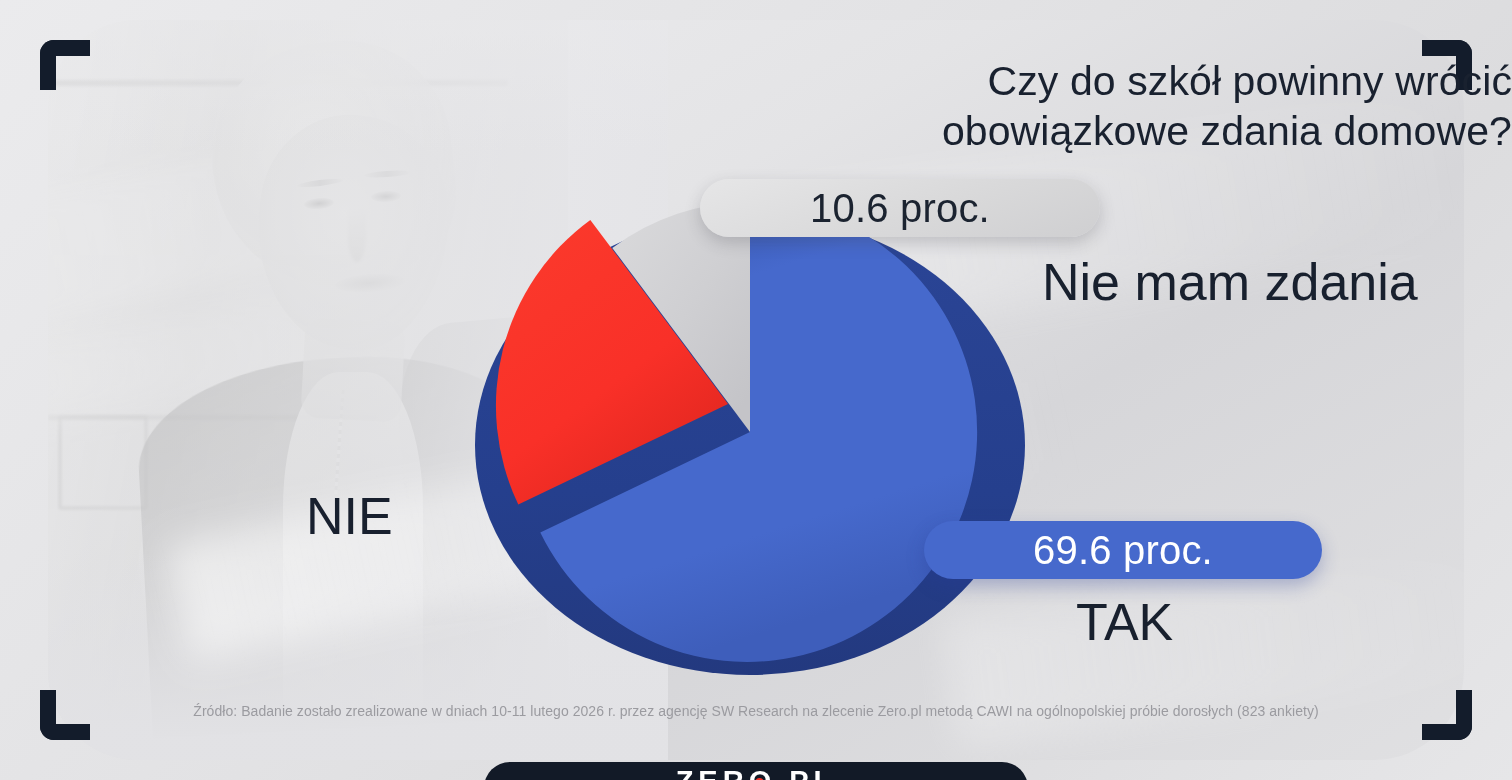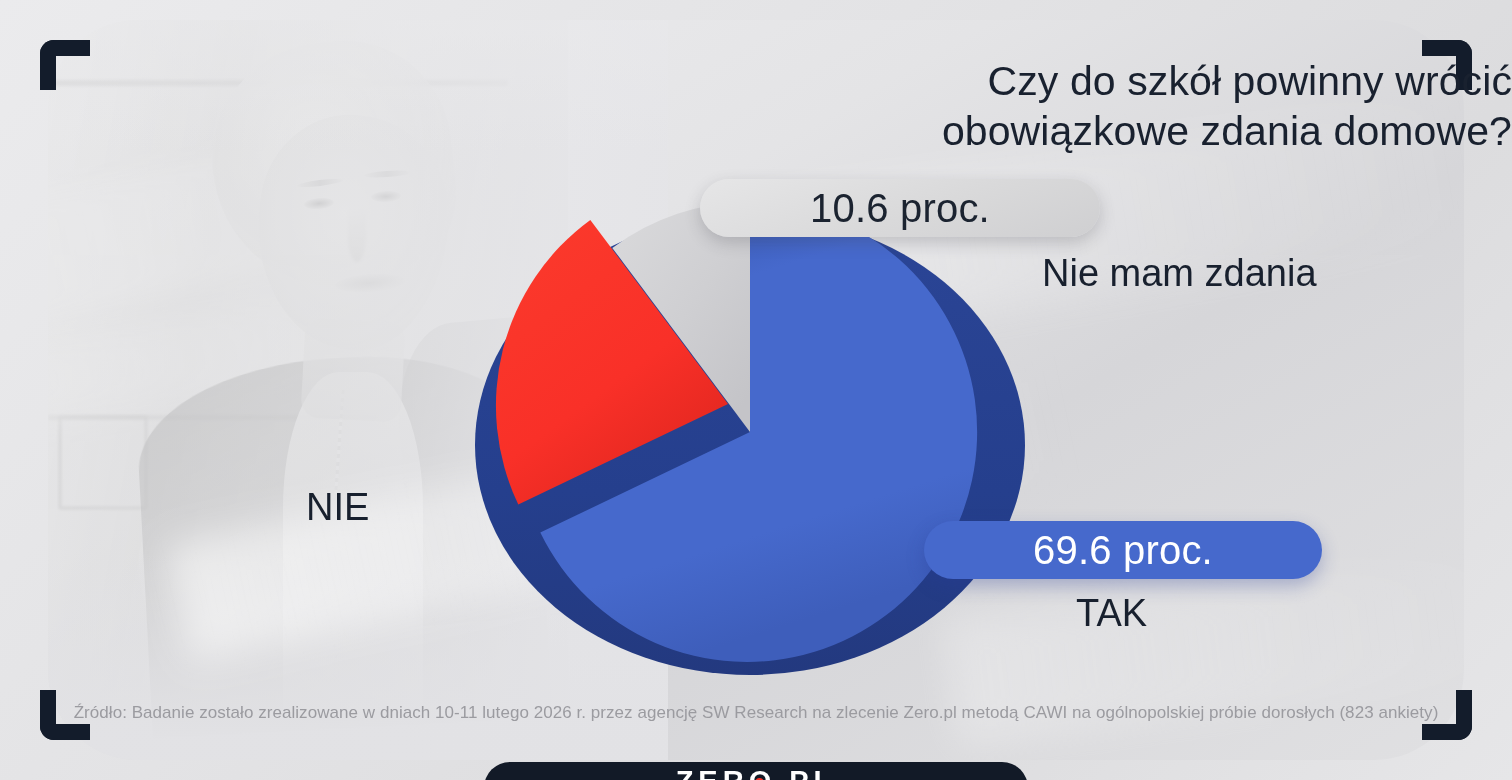--- a/index.html
+++ b/index.html
@@ -198,30 +198,30 @@
     background:#f93028; color:#fff;
     box-shadow:0 7px 18px rgba(180,40,30,.32);
   }
   .pill.blue{
     left:924px; top:521px; width:398px;
     background:#4669cc; color:#ffffff;
     box-shadow:0 7px 18px rgba(40,60,150,.3);
   }
 
   .cat{
-    position:absolute; color:#18202e; font-size:38px; white-space:nowrap;
+    position:absolute; color:#18202e; font-size:52px; white-space:nowrap;
   }
   .cat.nomind{ left:1042px; top:252px; }
   .cat.no{     left:306px;  top:486px; }
   .cat.yes{    left:1076px; top:592px; }
 
   
   .source{
     position:absolute; left:0; top:703px; width:1512px;
-    text-align:center; color:#9b9ba0; font-size:17px; letter-spacing:.05px;
+    text-align:center; color:#9b9ba0; font-size:14px; letter-spacing:.05px;
     white-space:nowrap;
   }
 
   
   .logobar{
     position:absolute; left:484px; top:762px; width:544px; height:39px;
     background:#121a27; border-radius:26px 26px 0 0;
     display:flex; align-items:center; justify-content:center;
   }
   .logo{

